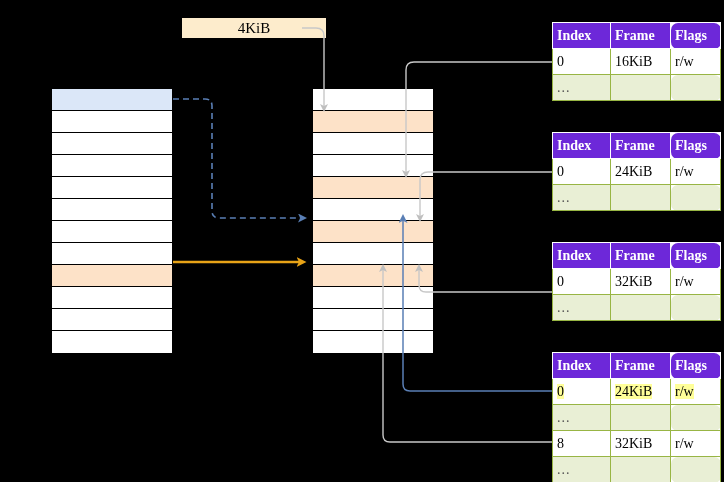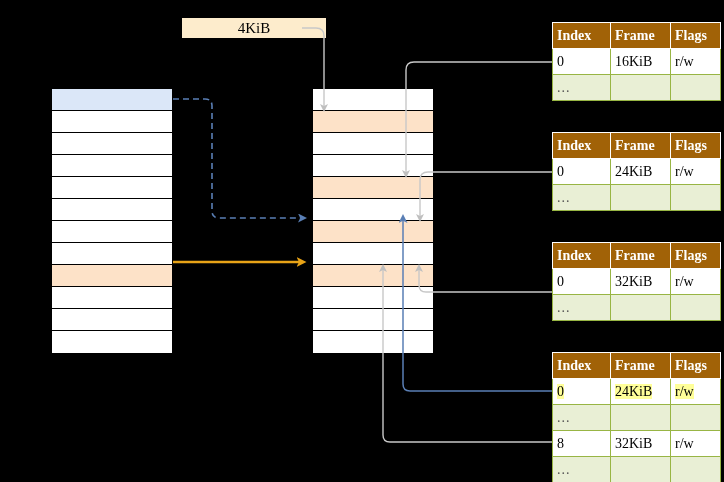--- a/index.html
+++ b/index.html
@@ -56,35 +56,35 @@
   .ptable th, .ptable td {
     border: 1px solid #98b544;
     box-sizing: border-box;
     height: 26px;
     padding: 0 4px;
     text-align: left;
     white-space: nowrap;
     overflow: hidden;
   }
   .ptable th {
-    background: #a16207;
+    background: #6d28d9;
     color: #ffffff;
     font-weight: bold;
     border-color: #ffffff;
   }
   .ptable tr.ellipsis td {
     background: #e9efd5;
     color: #555555;
     letter-spacing: 1px;
   }
   .ptable tr.data td { background: #ffffff; }
   .hl { background: #ffff99; }
   .col-index { width: 58px; }
   .col-frame { width: 60px; margin-left: 26px; }
-  .col-flags { width: 50px; }
+  .col-flags { width: 50px; border-radius: 7px; }
 
   
   #wires {
     position: absolute;
     left: 0; top: 0;
     width: 724px; height: 482px;
     pointer-events: none;
   }
 </style>
 </head>

